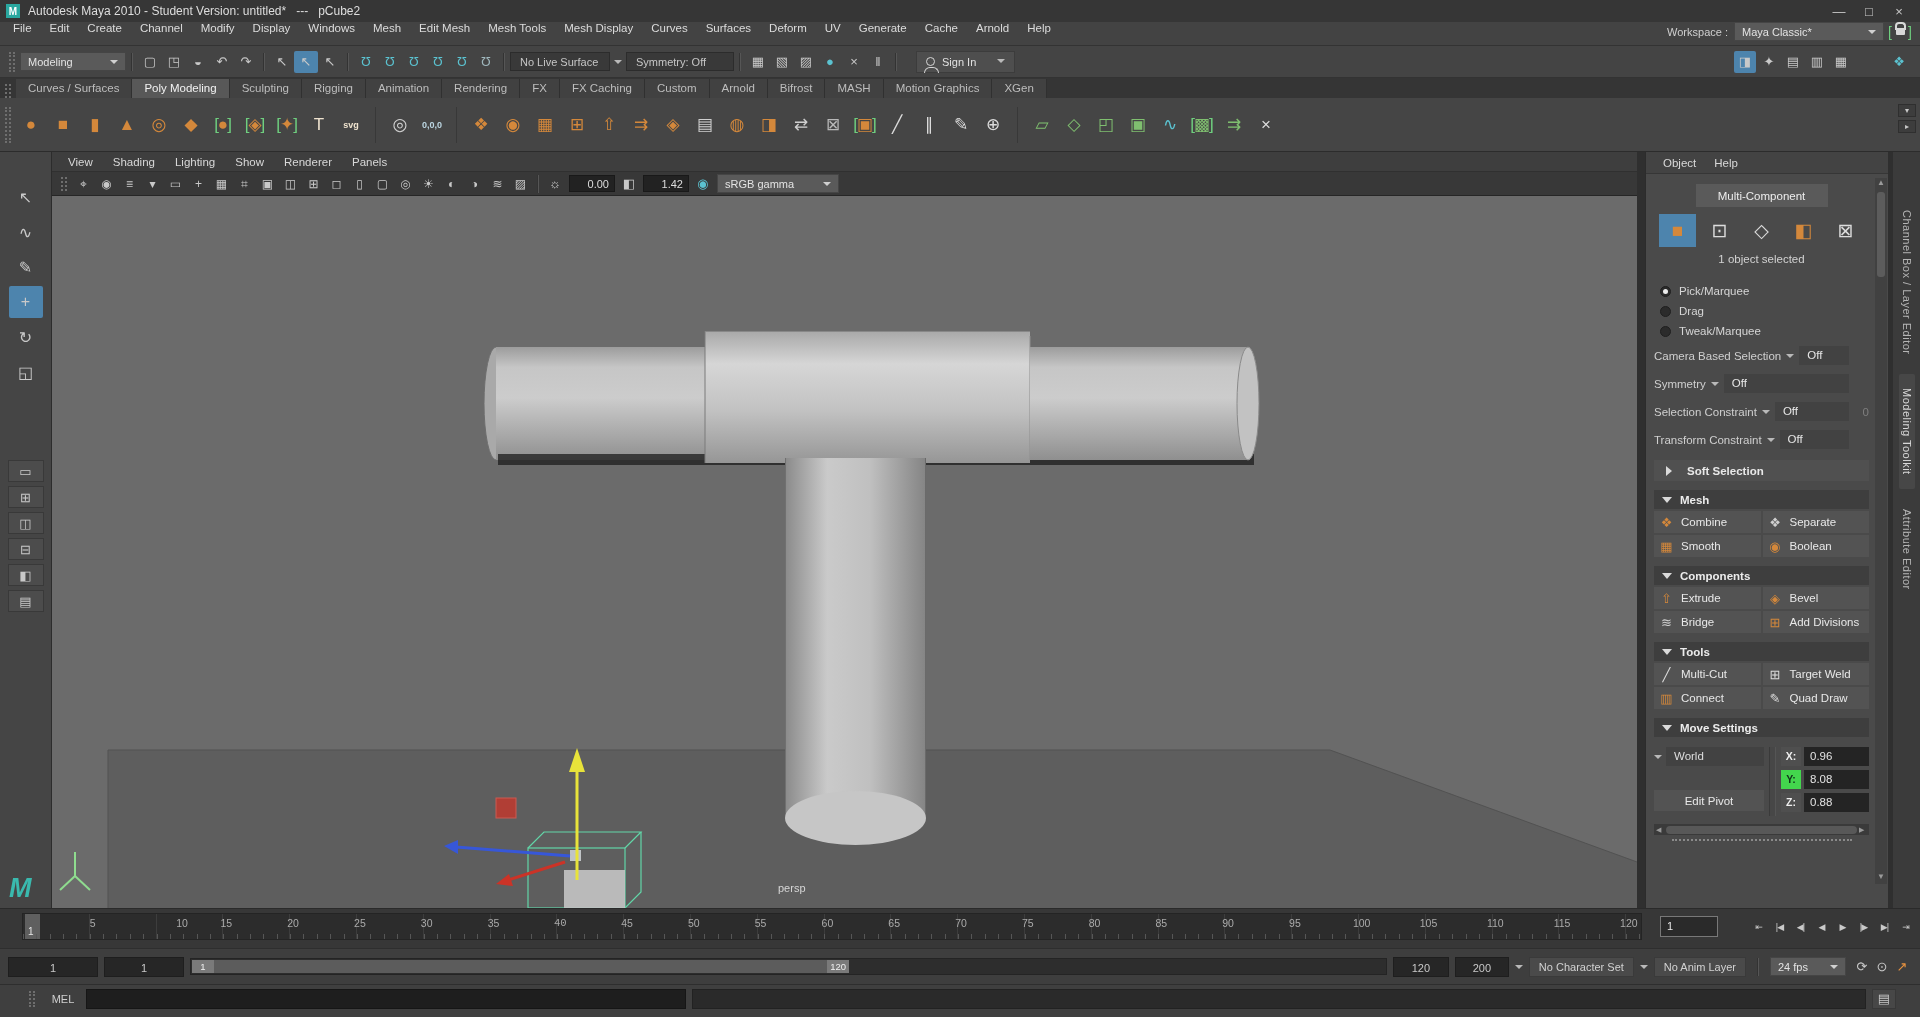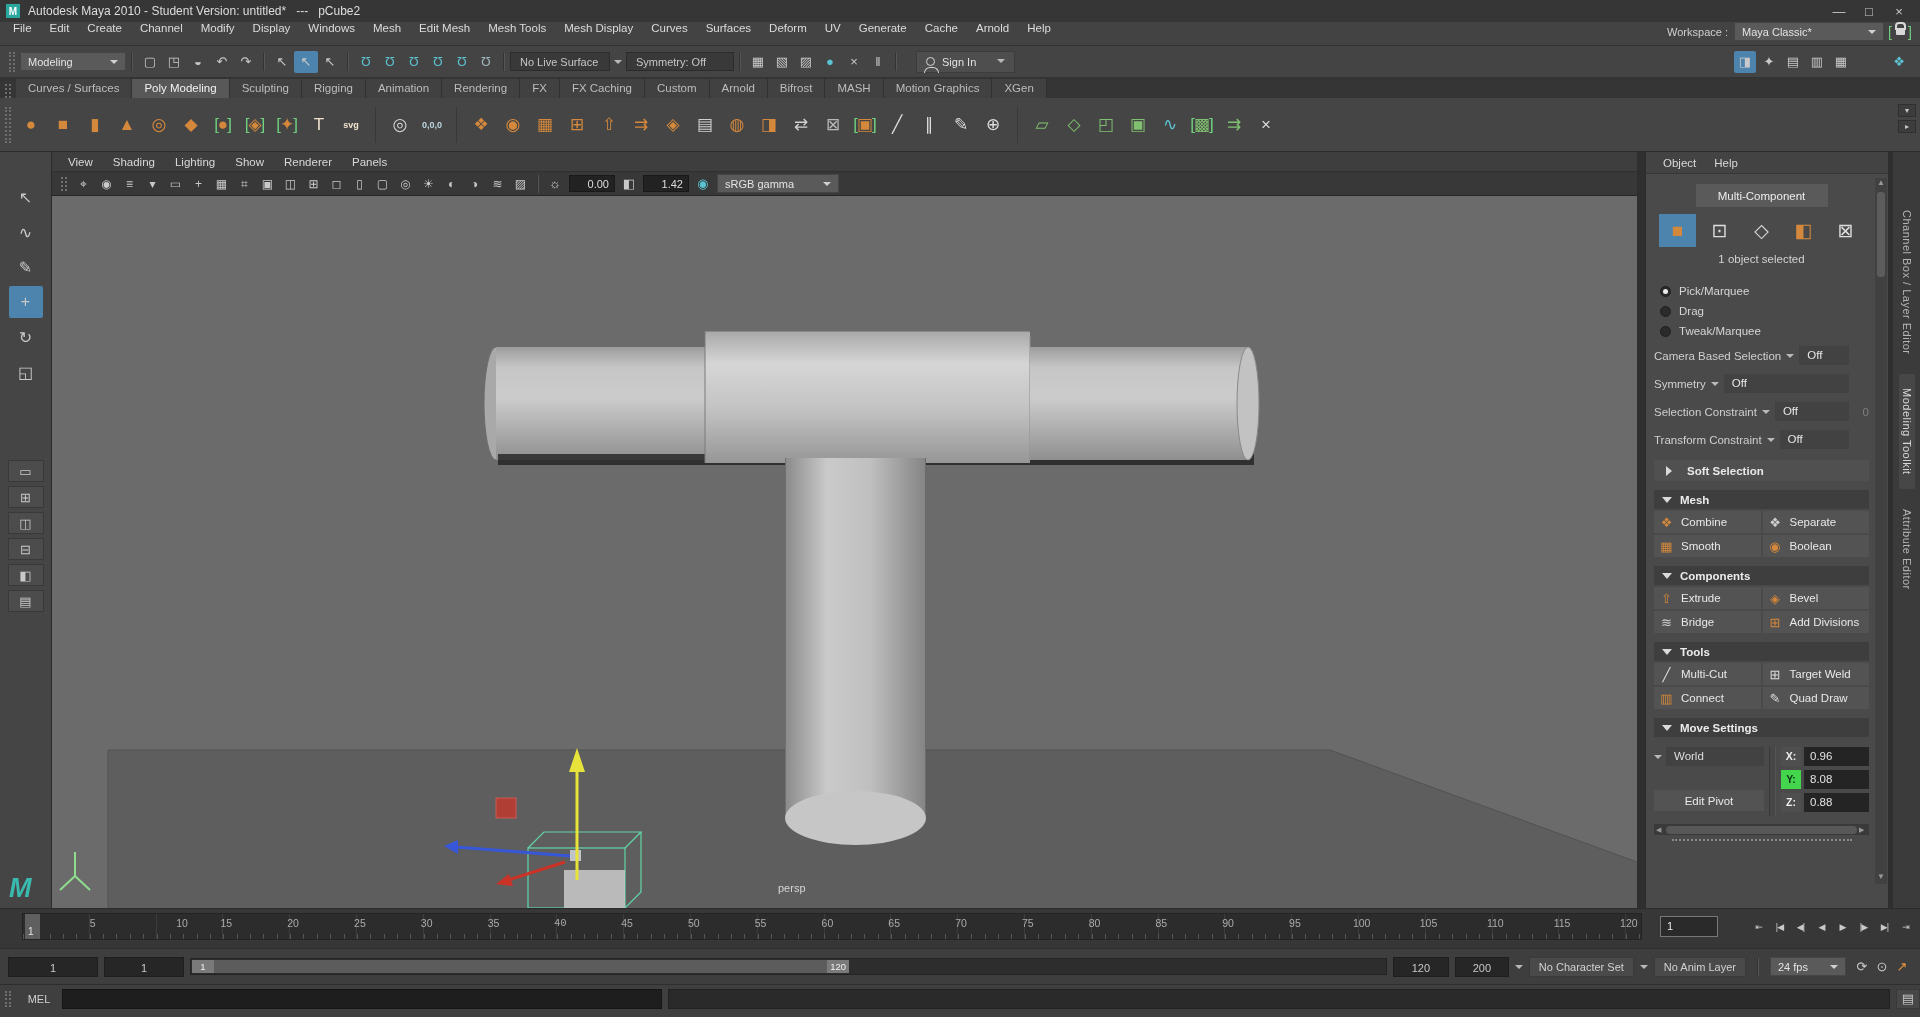--- a/index.html
+++ b/index.html
@@ -151,21 +151,21 @@
   #range{top:948px;left:0;width:100%;height:36px;background:#3e3e3e;display:flex;align-items:center;padding:0 8px;gap:6px;border-top:1px solid #2e2e2e}
   .rfield{background:#262626;height:20px;line-height:20px;color:#c8c8c8;text-align:center;border:1px solid #1e1e1e}
   #track{flex:1;height:17px;background:#2d2d2d;border:1px solid #242424;position:relative}
   #rbar{position:absolute;left:1px;top:1px;bottom:1px;width:55%;background:#5c5c5c;display:flex;justify-content:space-between}
   .bh{width:22px;background:#7a7a7a;color:#f0f0f0;font-size:9.5px;text-align:center;line-height:14px}
   .rbtn{background:#4a4a4a;border:1px solid #3a3a3a;height:20px;display:flex;align-items:center;padding:0 9px;color:#d2d2d2;white-space:nowrap}
   .fpsdd{width:76px}
   .rico{width:20px;height:20px;display:flex;align-items:center;justify-content:center;font-size:13px;color:#ccc}
 
   
-  #cmdline{top:984px;left:0;width:100%;height:28px;background:#3f3f3f;display:flex;align-items:center;gap:6px;padding:0 0;border-top:1px solid #2e2e2e}
+  #cmdline{top:984px;left:0;width:100%;height:28px;background:#3f3f3f;display:flex;align-items:center;gap:6px;padding:0 24px;border-top:1px solid #2e2e2e}
   #mel{width:34px;color:#cfcfcf;text-align:center}
   #cmdin{width:600px;height:20px;background:#1e1e1e;border:1px solid #161616}
   #cmdout{flex:1;height:20px;background:#2a2a2a;border:1px solid #222}
   #scriptbtn{width:24px;height:20px;background:#474747;border:1px solid #383838;display:flex;align-items:center;justify-content:center;color:#c9c9c9;font-size:11px}
   #bottomedge{top:1012px;left:0;width:100%;height:5px;background:#3f3f3f}
 </style>
 </head>
 <body>
 
 <div id="app">

